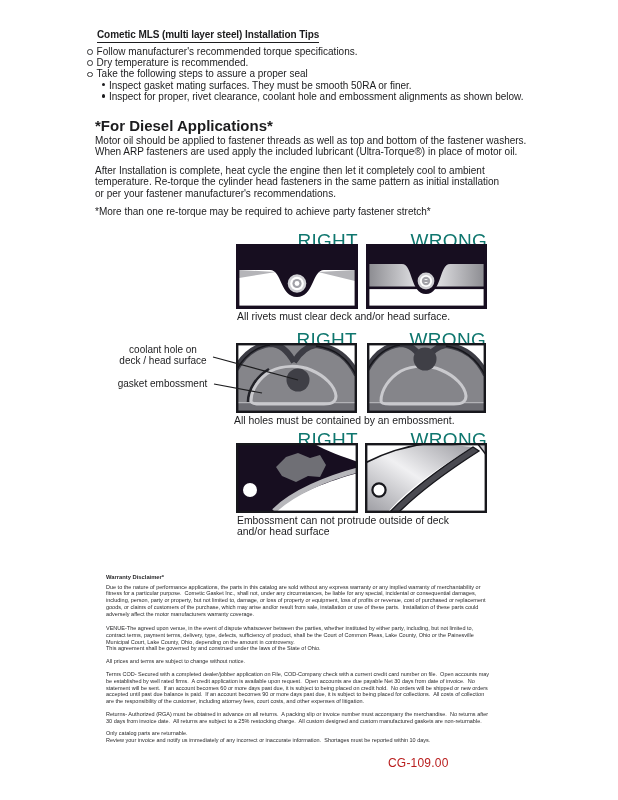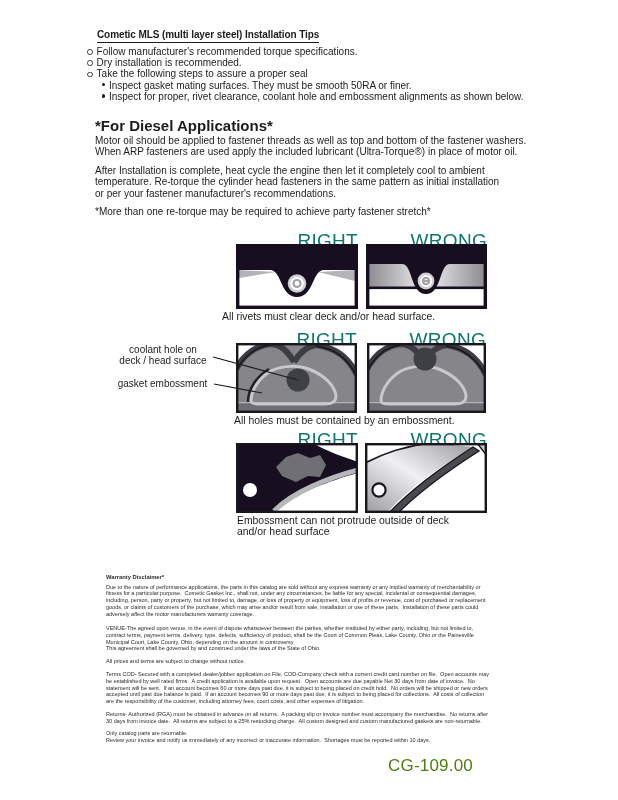--- a/index.html
+++ b/index.html
@@ -34,37 +34,37 @@
   .p3{left:95px;top:206px;}
   
   .rw-label{font-size:19px;color:#0f766e;text-align:right;letter-spacing:0.3px;}
   .caption{font-size:10.4px;line-height:10.8px;color:#1c1c1e;}
   .side-label{font-size:10px;line-height:11px;text-align:center;color:#1c1c1e;}
   svg{display:block;}
   
   .warranty{left:106px;top:574px;width:470px;font-size:5.5px;line-height:6.7px;color:#2a2a2c;}
   .warranty .w-head{font-weight:bold;margin:0 0 3px 0;font-size:5.8px;}
   .warranty p{margin:0 0 6.2px 0;white-space:pre;}
-  .footer-code{left:388px;top:756px;font-size:17px;color:#4d7c0f;letter-spacing:0.2px;}
+  .footer-code{left:388px;top:756px;font-size:12px;color:#b91c1c;letter-spacing:0.2px;}
 </style>
 </head>
 <body>
 
 <div class="page">
 
   <div class="abs doc-title">Cometic MLS (multi layer steel) Installation Tips</div>
 
   <div class="abs bullet-list">
     <div class="b-row">
       <span class="ring"></span>
       <span>Follow manufacturer's recommended torque specifications.</span>
     </div>
     <div class="b-row">
       <span class="ring"></span>
-      <span>Dry installation is recommended.</span>
+      <span>Dry temperature is recommended.</span>
     </div>
     <div class="b-row">
       <span class="ring"></span>
       <span>Take the following steps to assure a proper seal</span>
     </div>
     <div class="b-row sub">
       <span class="dot"></span>
       <span>Inspect gasket mating surfaces.  They must be smooth 50RA or finer.</span>
     </div>
     <div class="b-row sub">
@@ -114,21 +114,21 @@
     <g>
       <circle cx="60" cy="37" r="8.4" fill="#cfcfd3"></circle>
       <circle cx="60" cy="37" r="6.1" fill="#ffffff"></circle>
       <circle cx="60" cy="37" r="4.2" fill="#a2a2a8"></circle>
       <circle cx="60" cy="37" r="2.1" fill="#ffffff"></circle>
       <rect x="56.5" y="36" width="7" height="2" fill="#a2a2a8"></rect>
     </g>
     <rect x="1.7" y="1.7" width="117.6" height="61.6" fill="none" stroke="#170e20" stroke-width="3.4"></rect>
   </svg>
 
-  <div class="abs caption" style="left:222px;top:312px;text-align:right;">All rivets must clear deck and/or head surface.</div>
+  <div class="abs caption" style="left:237px;top:312px;text-align:right;">All rivets must clear deck and/or head surface.</div>
 
   <div class="abs rw-label" style="left:236px;top:329px;width:121px;">RIGHT</div>
   <div class="abs rw-label" style="left:367px;top:329px;width:119px;">WRONG</div>
 
   <div class="abs side-label" style="left:115px;top:344px;width:96px;white-space:pre-line;">coolant hole on
 deck / head surface</div>
   <div class="abs side-label" style="left:114px;top:377.5px;width:97px;">gasket embossment</div>
 
   <svg class="abs" style="left:236px;top:343px;" width="121" height="70" viewBox="0 0 121 70">
     <rect x="0" y="0" width="121" height="70" fill="#85858a"></rect>

